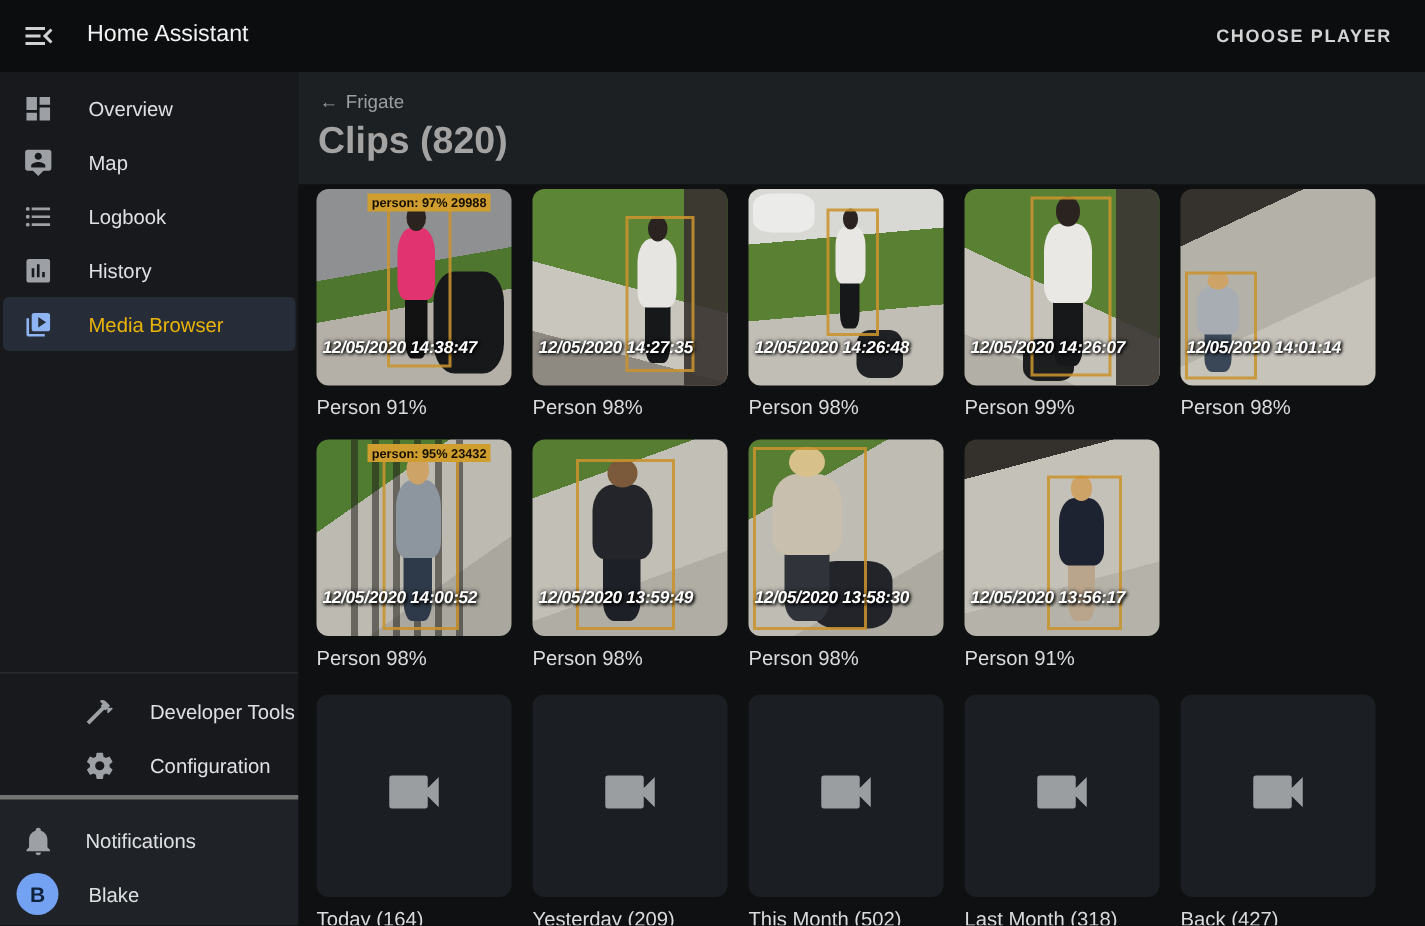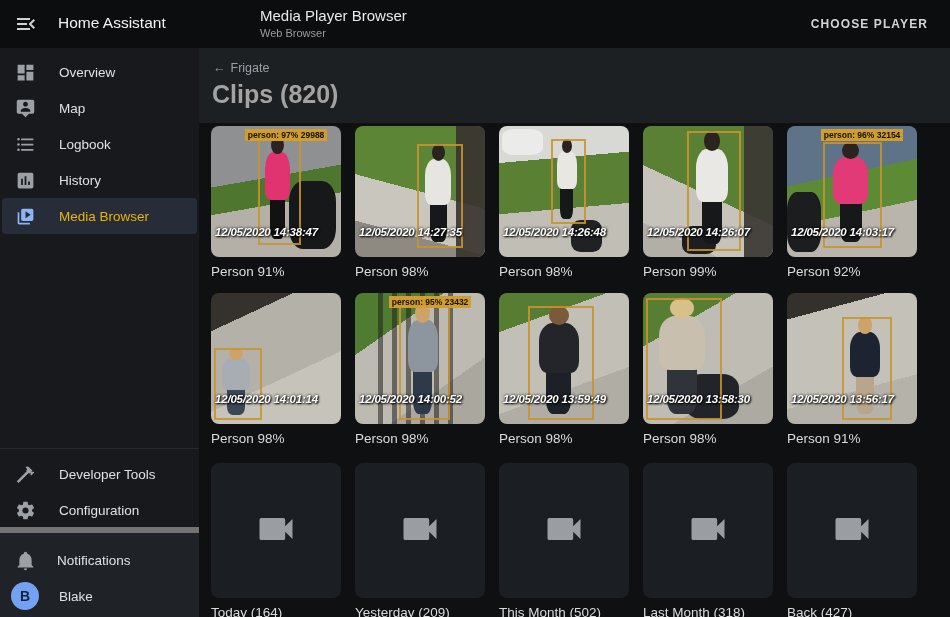--- a/index.html
+++ b/index.html
@@ -23,21 +23,21 @@
   .nav-group{padding-top:6px;}
   .nav-item{height:36px;display:flex;align-items:center;cursor:pointer;border-radius:4px;margin:0 2px;}
   .nav-item.selected{background:#262d38;}
   .nav-icon{width:24px;height:24px;margin-left:11px;flex:none;color:#9da1a5;display:flex;align-items:center;justify-content:center;}
   .nav-icon svg{width:21px;height:21px;fill:currentColor;}
   .nav-item.selected .nav-icon{color:#8fb4f4;}
   .nav-label{margin-left:22px;font-size:13.5px;font-weight:500;color:#dee0e2;white-space:nowrap;}
   .nav-item.selected .nav-label{color:#eab308;}
   .sb-divider{height:1px;background:#26292d;margin:0;}
   .dev-group{position:absolute;top:400px;left:0;right:0;}
-  .sb-footer{position:absolute;left:0;bottom:0;width:199px;height:84px;background:#1f2226;border-top:6px solid #737373;}
+  .sb-footer{position:absolute;left:0;bottom:0;width:199px;height:84px;background:#1f2226;border-top:3px solid #737373;}
   .avatar{width:28px;height:28px;border-radius:50%;background:#73a2f2;color:#10223c;font-size:14px;font-weight:700;
     display:flex;align-items:center;justify-content:center;margin-left:9px;flex:none;}
   .sb-footer .nav-label{margin-left:20px;}
   
   .content-header{position:absolute;left:199px;top:48px;width:751px;height:75px;background:#1d2023;}
   .breadcrumb{position:absolute;left:14px;top:13px;font-size:12.5px;color:#9b9fa3;cursor:pointer;display:flex;align-items:center;gap:5px;}
   .page-title{position:absolute;left:13px;top:32px;font-size:25px;font-weight:700;color:#a3a3a3;}
   .main{position:absolute;left:199px;top:123px;width:751px;height:494px;background:#0f1011;overflow:hidden;}
   .grid{margin-left:12px;margin-top:3px;display:grid;grid-template-columns:repeat(5,130px);column-gap:14px;}
   .clip-card{margin-bottom:14px;cursor:pointer;}
@@ -64,24 +64,20 @@
 </head>
 <body>
 
 <div class="topbar">
   <div class="menu-btn">
     <svg viewBox="0 0 24 24">
         <path d="M21,15.61L19.59,17L14.58,12L19.59,7L21,8.39L17.44,12L21,15.61M3,6H16V8H3V6M3,13V11H13V13H3M3,18V16H16V18H3Z"></path>
       </svg>
   </div>
   <div class="app-title">Home Assistant</div>
-  <div class="tb-center">
-    <div class="tb-title">Media Player Browser</div>
-    <div class="tb-subtitle">Web Browser</div>
-  </div>
   <div class="choose-player">CHOOSE PLAYER</div>
 </div>
 
 <div class="sidebar">
   <div class="nav-group" id="sidebar-items">
       <div class="nav-item">
         <span class="nav-icon">
           <svg viewBox="0 0 24 24">
             <path d="M13,3V9H21V3M13,21H21V11H13M3,21H11V15H3M3,13H11V3H3V13Z"></path>
           </svg>
@@ -116,21 +112,21 @@
         <span class="nav-icon">
           <svg viewBox="0 0 24 24">
             <path d="M19,3H9A2,2 0 0,0 7,5V15A2,2 0 0,0 9,17H19A2,2 0 0,0 21,15V5A2,2 0 0,0 19,3M12,14V6L18,10L12,14M3,7V19A2,2 0 0,0 5,21H17V19H5V7H3Z"></path>
           </svg>
         </span>
         <span class="nav-label">Media Browser</span>
       </div>
     </div>
   <div class="dev-group">
     <div class="sb-divider"></div>
-    <div id="sidebar-dev-items" style="padding-top:7px;">
+    <div id="sidebar-dev-items" style="padding-top:7px;margin-left:41px;">
         <div class="nav-item">
           <span class="nav-icon">
             <svg viewBox="0 0 24 24">
               <path d="M2,19.63L13.43,8.2L12.72,7.5L14.14,6.07L12,3.89C13.2,2.7 15.09,2.7 16.27,3.89L19.87,7.5L18.45,8.91H21.29L22,9.62L18.45,13.21L17.74,12.5V9.62L16.27,11.04L15.56,10.33L4.13,21.76L2,19.63Z"></path>
             </svg>
           </span>
           <span class="nav-label">Developer Tools</span>
         </div>
         <div class="nav-item">
           <span class="nav-icon">
@@ -209,32 +205,20 @@
           <div class="blob" style="left: 30%; top: 76%; width: 26%; height: 22%; background: rgb(29, 30, 32);"></div>
           <div class="p-legs" style="left: 45.4%; top: 55.04%; width: 15.2%; height: 35.2%; background: rgb(23, 24, 26);"></div>
           <div class="p-torso" style="left: 40.84%; top: 17.2%; width: 24.32%; height: 40.48%; background: rgb(233, 232, 228);"></div>
           <div class="p-head" style="left: 46.92%; top: 4%; width: 12.16%; height: 14.96%; background: rgb(42, 35, 32);"></div>
           <div class="bbox" style="left: 34%; top: 4%; width: 38%; height: 88%;"></div>
           <div class="ts">12/05/2020 14:26:07</div>
         </div>
         <div class="clip-label">Person 99%</div>
       </div>
       <div class="clip-card">
-        <div class="thumb" style="background: linear-gradient(168deg, rgb(94, 114, 136) 0px, rgb(94, 114, 136) 38%, rgb(93, 138, 53) 38%, rgb(93, 138, 53) 64%, rgb(185, 181, 172) 64%, rgb(185, 181, 172) 100%);">
-          <div class="blob" style="left: 0%; top: 50%; width: 26%; height: 46%; background: rgb(28, 29, 31);"></div>
-          <div class="p-legs" style="left: 40.6%; top: 57.24%; width: 16.8%; height: 31.2%; background: rgb(23, 24, 26);"></div>
-          <div class="p-torso" style="left: 35.56%; top: 23.7%; width: 26.88%; height: 35.88%; background: rgb(226, 58, 118);"></div>
-          <div class="p-head" style="left: 42.28%; top: 12%; width: 13.44%; height: 13.26%; background: rgb(42, 35, 32);"></div>
-          <div class="bbox" style="left: 28%; top: 12%; width: 42%; height: 78%;"></div>
-          <div class="chip">person: 96% 32154</div>
-          <div class="ts">12/05/2020 14:03:17</div>
-        </div>
-        <div class="clip-label">Person 92%</div>
-      </div>
-      <div class="clip-card">
         <div class="thumb" style="background: linear-gradient(155deg, rgb(53, 50, 46) 0px, rgb(53, 50, 46) 20%, rgb(180, 177, 168) 20%, rgb(180, 177, 168) 62%, rgb(198, 195, 186) 62%, rgb(198, 195, 186) 100%);">
           <div class="p-legs" style="left: 12.2%; top: 72.16%; width: 13.6%; height: 20.8%; background: rgb(58, 71, 86);"></div>
           <div class="p-torso" style="left: 8.12%; top: 49.8%; width: 21.76%; height: 23.92%; background: rgb(167, 173, 179);"></div>
           <div class="p-head" style="left: 13.56%; top: 42%; width: 10.88%; height: 8.84%; background: rgb(205, 163, 104);"></div>
           <div class="bbox" style="left: 2%; top: 42%; width: 34%; height: 52%;"></div>
           <div class="ts">12/05/2020 14:01:14</div>
         </div>
         <div class="clip-label">Person 98%</div>
       </div>
       <div class="clip-card">

